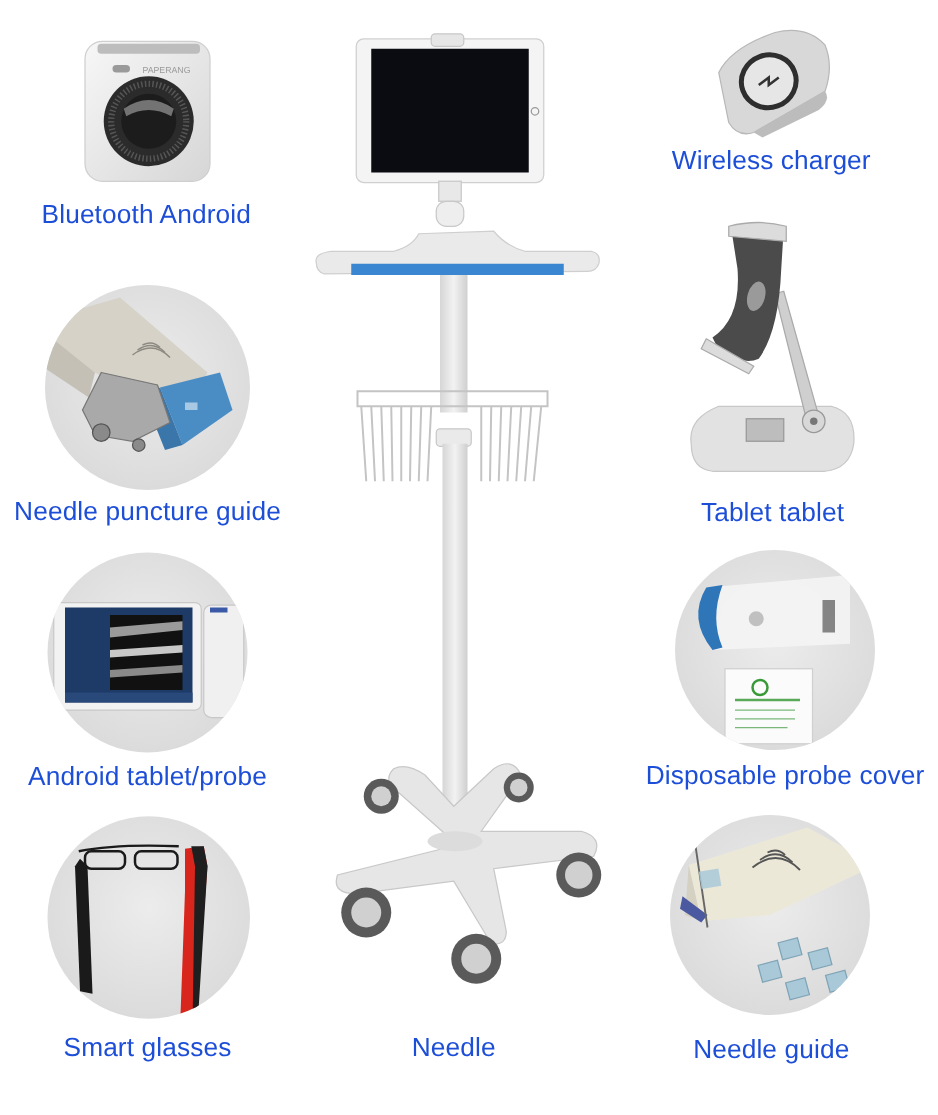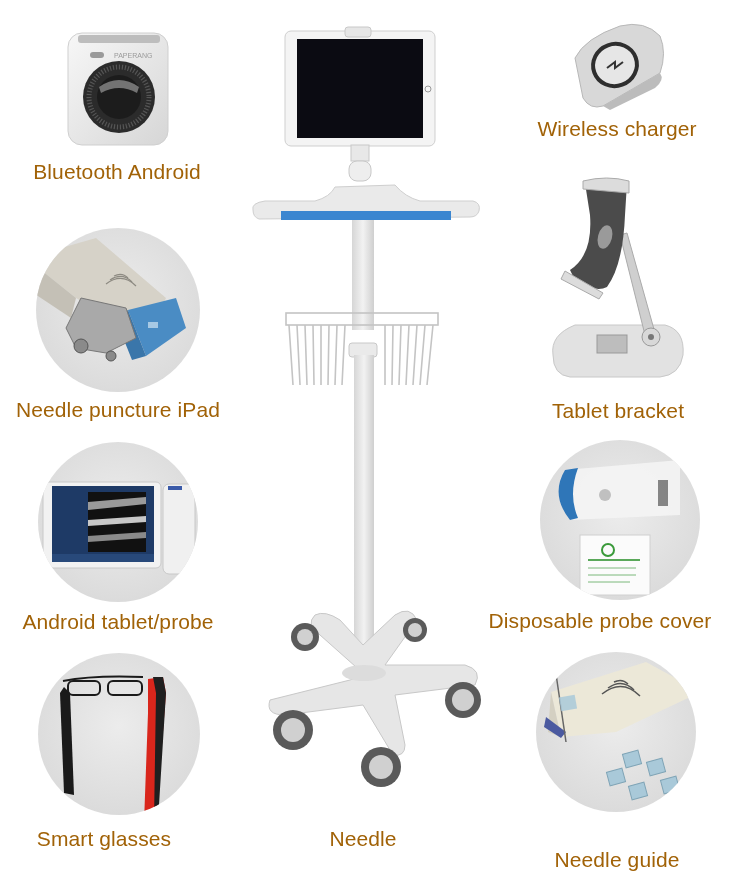--- a/index.html
+++ b/index.html
@@ -1,21 +1,21 @@
 <!DOCTYPE html>
 <html><head>
 <meta charset="utf-8">
 <style>
   html, body { margin: 0; padding: 0; }
   body {
     width: 750px; height: 892px; background: #ffffff; position: relative; overflow: hidden;
     font-family: "Liberation Sans", "DejaVu Sans", sans-serif;
   }
   .label {
-    position: absolute; color: #a16207; font-size: 21px; white-space: nowrap;
+    position: absolute; color: #1d4ed8; font-size: 21px; white-space: nowrap;
     text-align: center; transform: translateX(-50%); letter-spacing: 0.1px;
   }
   .circle {
     position: absolute; border-radius: 50%;
     background: radial-gradient(circle at 50% 45%, #ececec 0%, #dcdcdc 70%, #d2d2d2 100%);
     overflow: hidden;
   }
   .abs { position: absolute; }
 </style>
 </head>
@@ -60,36 +60,36 @@
       <path d="M74 52 Q86 44 96 54" stroke="#8d8a82" fill="none" stroke-width="1.2"></path>
       <path d="M70 56 Q86 44 100 58" stroke="#8d8a82" fill="none" stroke-width="1.2"></path>
       <path d="M92 82 L140 70 L150 100 L110 128 Z" fill="#4a8cc4"></path>
       <path d="M92 82 L110 128 L96 132 L80 92 Z" fill="#3a76aa"></path>
       <rect x="112" y="94" width="10" height="6" fill="#cfe2f2" opacity="0.7"></rect>
       <path d="M45 70 L90 80 L100 110 L70 125 L40 120 L30 100 Z" fill="#a9a9a9" stroke="#777"></path>
       <circle cx="45" cy="118" r="7" fill="#8a8a8a" stroke="#555"></circle>
       <circle cx="75" cy="128" r="5" fill="#8a8a8a" stroke="#555"></circle>
     </svg>
   </div>
-  <div class="label" style="left:118px;top:398px">Needle puncture  iPad</div>
+  <div class="label" style="left:118px;top:398px">Needle puncture  guide</div>
 </div>
 
 <div>
   <svg class="abs" style="left:545px;top:175px" width="145" height="210" viewBox="0 0 145 210">
     <path d="M8 180 Q5 160 30 150 L120 150 Q140 155 138 180 Q135 200 115 202 L25 202 Q8 200 8 180 Z" fill="#e2e2e2" stroke="#c8c8c8"></path>
     <rect x="52" y="160" width="30" height="18" fill="#bdbdbd" stroke="#999"></rect>
     <path d="M75 60 L82 58 L112 165 L102 168 Z" fill="#cfcfcf" stroke="#aaa"></path>
     <circle cx="106" cy="162" r="9" fill="#d8d8d8" stroke="#999"></circle>
     <circle cx="106" cy="162" r="3" fill="#777"></circle>
     <path d="M40 8 Q62 2 82 8 L80 40 Q78 90 62 112 Q50 118 30 105 L25 95 Q48 80 45 40 Z" fill="#4b4b4b"></path>
     <path d="M38 6 Q62 0 84 6 L84 18 L38 14 Z" fill="#dcdcdc" stroke="#aaa"></path>
     <path d="M20 96 L58 118 L54 124 L16 104 Z" fill="#dcdcdc" stroke="#aaa"></path>
     <ellipse cx="60" cy="62" rx="7" ry="12" fill="#9a9a9a" transform="rotate(15 60 62)"></ellipse>
   </svg>
-  <div class="label" style="left:618px;top:399px">Tablet bracket</div>
+  <div class="label" style="left:618px;top:399px">Tablet tablet</div>
 </div>
 
 <div>
   <div class="circle" style="left:38px;top:442px;width:160px;height:160px">
     <svg width="160" height="160" viewBox="0 0 160 160">
       <rect x="5" y="40" width="118" height="86" rx="5" fill="#f2f2f2" stroke="#c8c8c8"></rect>
       <rect x="14" y="44" width="102" height="76" fill="#1e3a66"></rect>
       <rect x="50" y="50" width="58" height="60" fill="#111"></rect>
       <path d="M50 60 L108 55 L108 62 L50 68 Z" fill="#9a9a9a"></path>
       <path d="M50 78 L108 74 L108 80 L50 84 Z" fill="#c8c8c8"></path>
@@ -110,56 +110,56 @@
       <circle cx="65" cy="55" r="6" fill="#c0c0c0"></circle>
       <rect x="118" y="40" width="10" height="26" fill="#555" opacity="0.7"></rect>
       <rect x="40" y="95" width="70" height="60" fill="#fbfbfb" stroke="#d0d0d0"></rect>
       <circle cx="68" cy="110" r="6" fill="none" stroke="#3a9a3a" stroke-width="2"></circle>
       <line x1="48" y1="120" x2="100" y2="120" stroke="#5aa85a" stroke-width="2"></line>
       <line x1="48" y1="128" x2="96" y2="128" stroke="#7ab87a"></line>
       <line x1="48" y1="135" x2="96" y2="135" stroke="#7ab87a"></line>
       <line x1="48" y1="142" x2="90" y2="142" stroke="#7ab87a"></line>
     </svg>
   </div>
-  <div class="label" style="left:600px;top:609px">Disposable probe cover</div>
+  <div class="label" style="left:628px;top:609px">Disposable probe cover</div>
 </div>
 
 <div>
   <div class="circle" style="left:38px;top:653px;width:162px;height:162px">
     <svg width="162" height="162" viewBox="0 0 162 162">
       <path d="M25 28 Q55 22 105 24" stroke="#1a1a1a" stroke-width="2" fill="none"></path>
       <rect x="30" y="28" width="32" height="14" rx="5" fill="none" stroke="#1a1a1a" stroke-width="2"></rect>
       <rect x="70" y="28" width="34" height="14" rx="5" fill="none" stroke="#1a1a1a" stroke-width="2"></rect>
       <path d="M26 34 L22 40 L26 140 L36 142 L32 40" fill="#1a1a1a"></path>
       <path d="M110 26 L125 24 L128 40 L118 170 L106 170 L110 60 Z" fill="#d9261c"></path>
       <path d="M115 24 L125 24 L128 40 L120 168 L116 168 L118 40 Z" fill="#1f1f1f"></path>
     </svg>
   </div>
-  <div class="label" style="left:104px;top:827px">Smart glasses</div>
+  <div class="label" style="left:118px;top:827px">Smart glasses</div>
 </div>
 
 <div>
   <div class="circle" style="left:536px;top:652px;width:160px;height:160px">
     <svg width="160" height="160" viewBox="0 0 160 160">
       <path d="M15 40 L110 10 L165 40 L80 80 L25 85 Z" fill="#ece8d8"></path>
       <path d="M15 40 L25 85 L12 80 Z" fill="#d4d0c2"></path>
       <path d="M10 65 L30 80 L25 86 L8 75 Z" fill="#4b5aa0"></path>
       <path d="M78 30 Q86 26 92 32" stroke="#555" fill="none" stroke-width="1.5"></path>
       <path d="M72 36 Q86 26 98 38" stroke="#555" fill="none" stroke-width="1.5"></path>
       <path d="M66 42 Q86 26 104 44" stroke="#555" fill="none" stroke-width="1.5"></path>
       <line x1="20" y1="22" x2="30" y2="90" stroke="#666" stroke-width="1.5"></line>
       <rect x="24" y="44" width="16" height="14" fill="#a9c9d9" opacity="0.85" transform="rotate(-10 32 51)"></rect>
       <rect x="88" y="100" width="16" height="14" fill="#a9c9d9" stroke="#7fa4b6" transform="rotate(-15 96 107)"></rect>
       <rect x="112" y="108" width="16" height="14" fill="#a9c9d9" stroke="#7fa4b6" transform="rotate(-15 120 115)"></rect>
       <rect x="72" y="118" width="16" height="14" fill="#a9c9d9" stroke="#7fa4b6" transform="rotate(-15 80 125)"></rect>
       <rect x="126" y="126" width="16" height="14" fill="#a9c9d9" stroke="#7fa4b6" transform="rotate(-15 134 133)"></rect>
       <rect x="94" y="132" width="16" height="14" fill="#a9c9d9" stroke="#7fa4b6" transform="rotate(-15 102 139)"></rect>
     </svg>
   </div>
-  <div class="label" style="left:617px;top:848px">Needle guide</div>
+  <div class="label" style="left:617px;top:828px">Needle guide</div>
 </div>
 
 <div>
   <svg class="abs" style="left:245px;top:25px" width="250" height="780" viewBox="0 0 250 780">
     <defs>
       <linearGradient id="pole" x1="0" y1="0" x2="1" y2="0">
         <stop offset="0" stop-color="#d6d6d6"></stop>
           <stop offset="0.5" stop-color="#f2f2f2"></stop>
           <stop offset="1" stop-color="#cfcfcf"></stop>
       </linearGradient>

